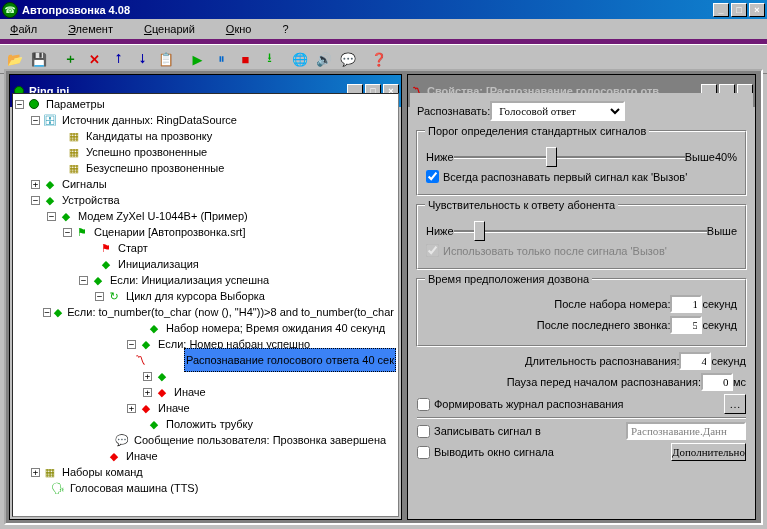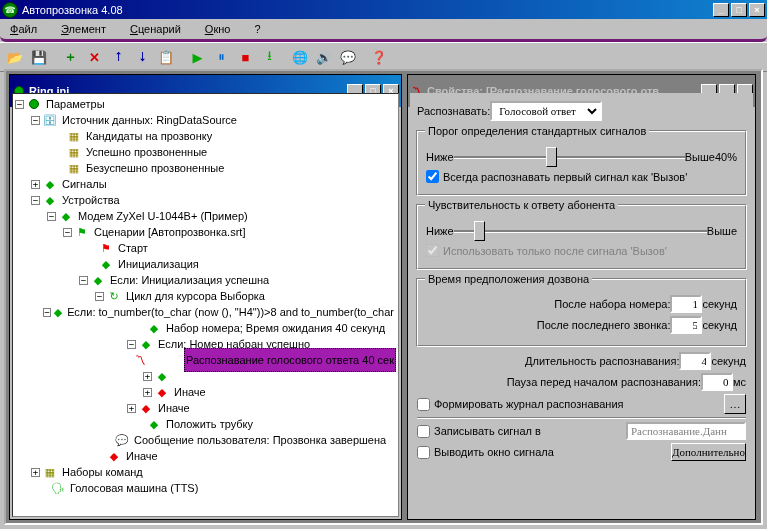--- a/index.html
+++ b/index.html
@@ -24,39 +24,38 @@
   }
   .titlebar .app-icon {
     width: 16px; height: 16px;
     background: #008000;
     border-radius: 50%;
     margin-right: 4px;
     border: 1px solid #003300;
     display:flex;align-items:center;justify-content:center;
     color:#cfc;font-size:9px;
   }
-  .titlebar-text { font-weight: normal; flex: 1; }
+  .titlebar-text { font-weight: bold; flex: 1; }
   .win-controls { display: flex; gap: 2px; }
   .win-btn {
     width: 16px; height: 14px;
     background: #c0c0c0;
     border: 1px solid #000;
     border-top-color:#fff;border-left-color:#fff;
     font-size: 9px;
     display:flex;align-items:center;justify-content:center;
     font-family: Arial;
     font-weight: bold;
   }
   .menubar {
     background: #c0c0c0;
     padding: 2px 4px;
     display: flex;
-    gap: 12px;
-    border-bottom: 3px solid #701a75;
-    border-radius: 6px;
+    gap: 19px;
+    border-bottom: 5px solid #701a75;
   }
   .menu-item { padding: 2px 6px; }
   .menu-item u { text-decoration: underline; }
   .toolbar {
     background: #c0c0c0;
     padding: 3px 4px;
     display: flex;
     gap: 1px;
     align-items: center;
     border-bottom: 1px solid #808080;
@@ -115,21 +114,21 @@
   .ic-diamond-r { color:#e00;}
   .ic-flag { color:#e00;}
   .ic-script { color:#0a0;}
   .ic-cycle { color:#0a0;}
   .ic-cond { color:#0a0;}
   .ic-chart { color:#d50000;}
   .ic-msg { color:#0aa;}
   .ic-cmd { color:#880;}
   .ic-tts { color:#0a0;}
   .node-label { padding:0 2px;}
-  .node-label.sel { background:#a21caf; border:1px dotted #000; padding:3px 1px;margin-left:35px;}
+  .node-label.sel { background:#3b82f6; border:1px dotted #000; padding:3px 1px;margin-left:35px;}
   
   .props-body {
     position:absolute; top:18px; left:2px; right:2px; bottom:2px;
     background:#c0c0c0; overflow:auto; padding:5px 7px;
   }
   .group {
     border:1px solid #808080;
     border-top-color:#fff;border-left-color:#fff;
     position:relative;
     margin:10px 0 6px 0;
@@ -394,21 +393,21 @@
       <div class="win-controls">
         <div class="win-btn">_</div>
         <div class="win-btn">□</div>
         <div class="win-btn">×</div>
       </div>
     </div>
     <div class="props-body">
 
       <div class="row">
         <label>Распознавать:</label>
-        <select class="field" style="width:112px">
+        <select class="field" style="width:135px">
           <option>Голосовой ответ</option>
         </select>
       </div>
 
       <div class="group">
         <div class="group-title">Порог определения стандартных сигналов</div>
         <div class="row">
           <label>Ниже</label>
           <div class="slider-track">
             <div class="slider-rail"></div>

